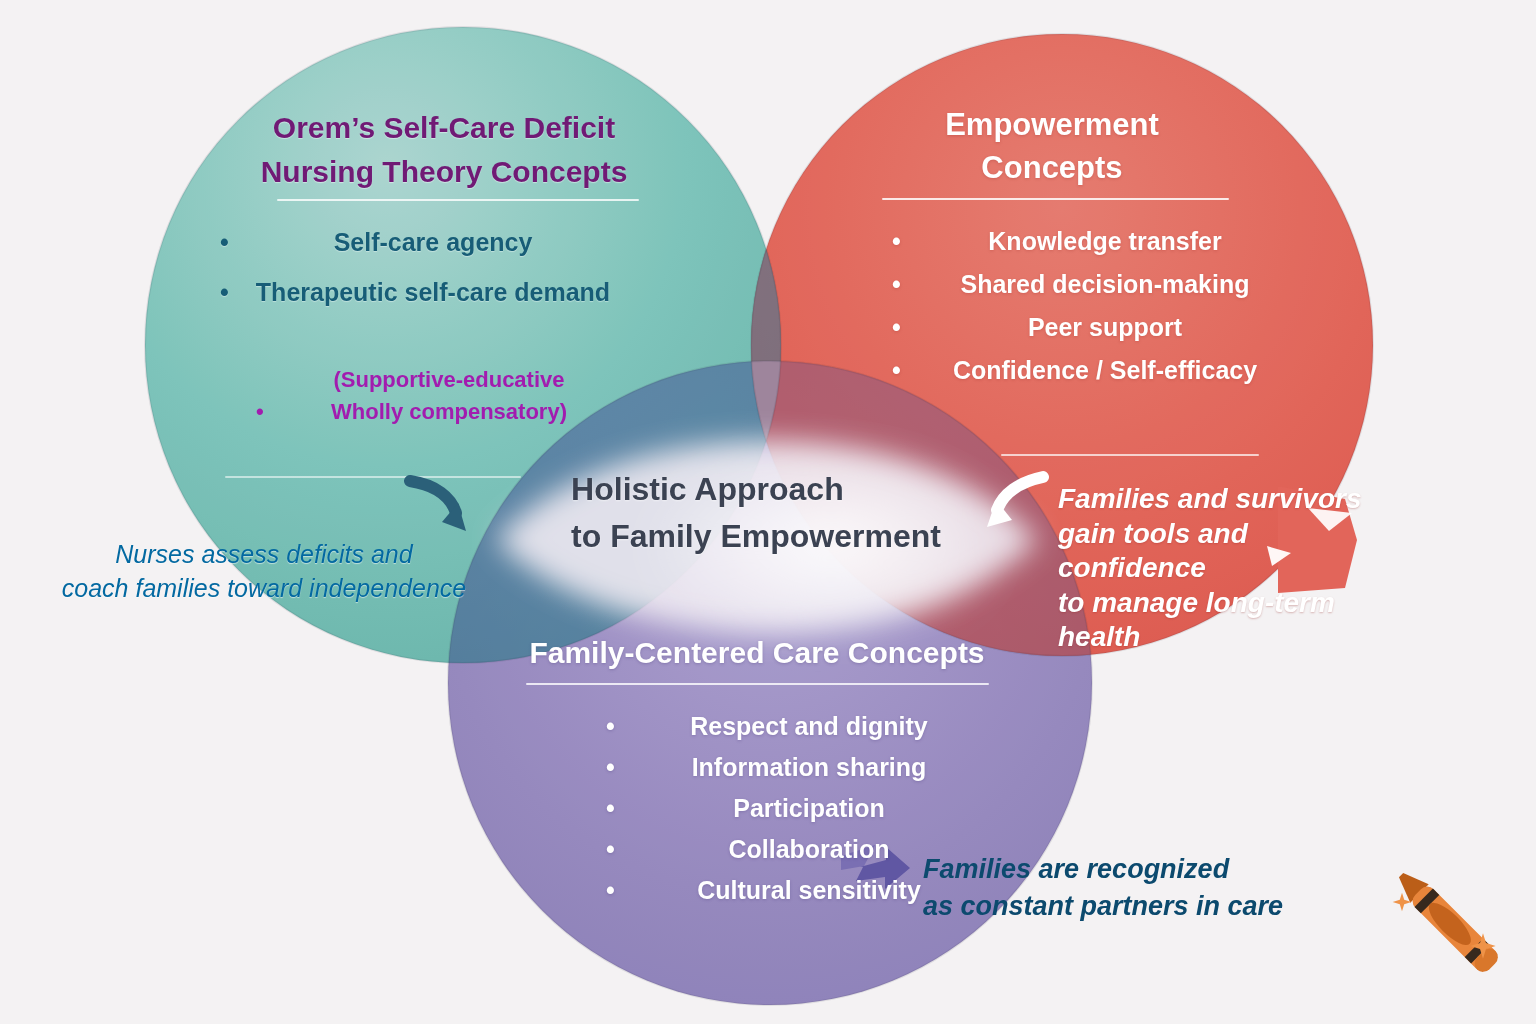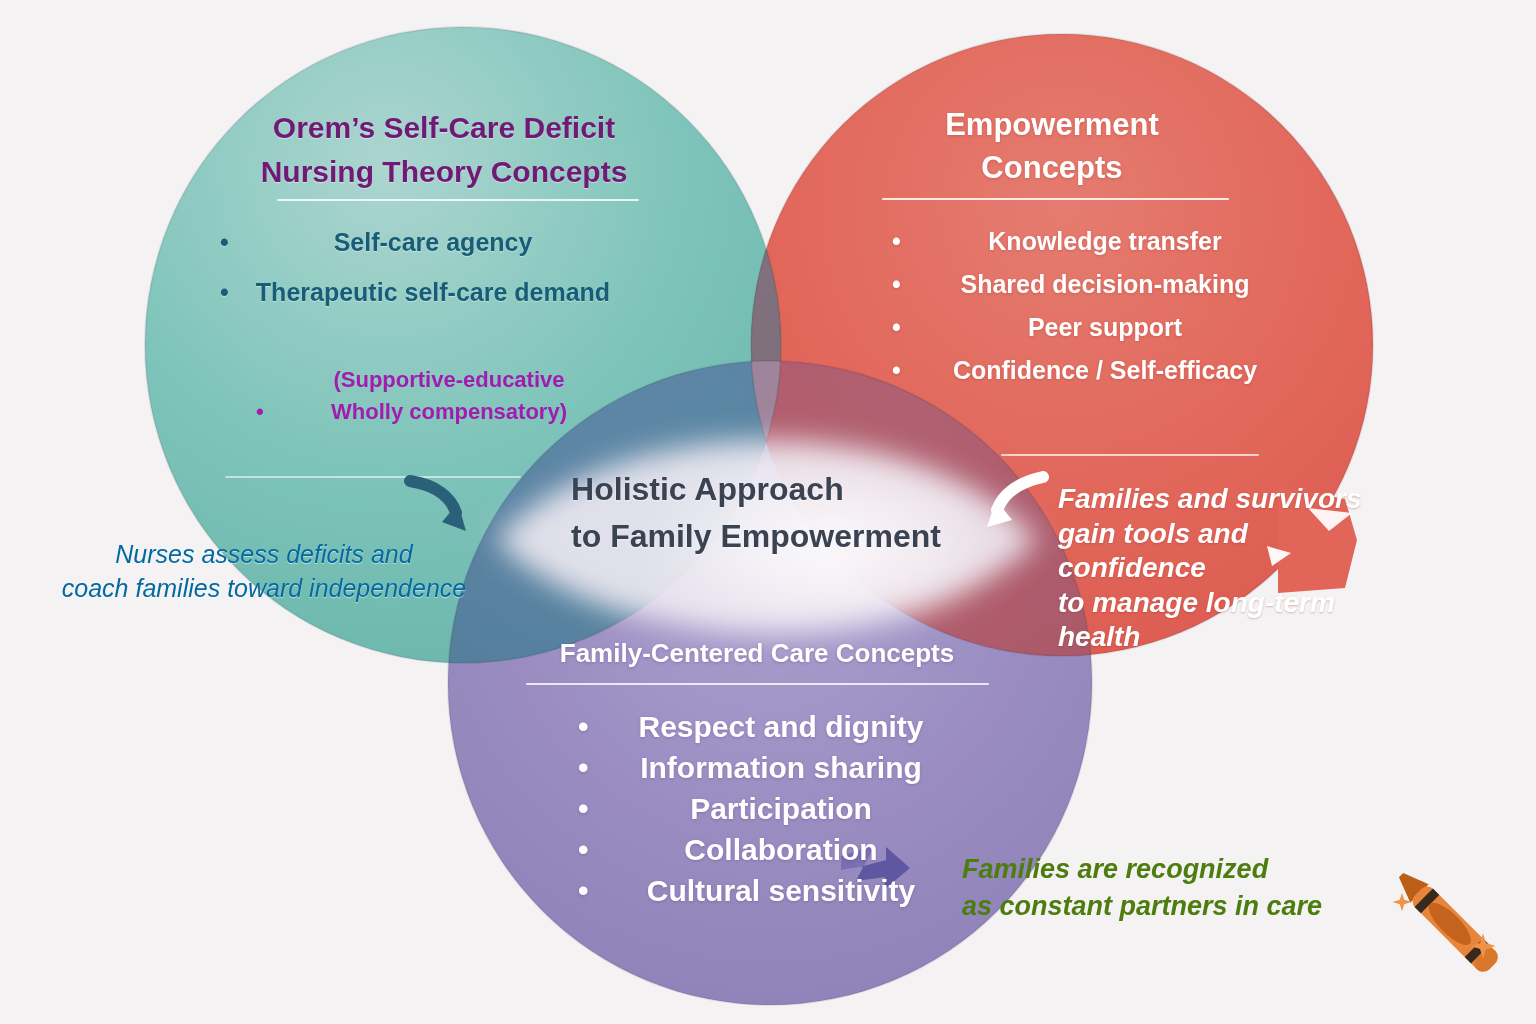--- a/index.html
+++ b/index.html
@@ -7,36 +7,36 @@
     position:relative;width:1536px;height:1024px;overflow:hidden;
     background:#f4f2f3;
     font-family:"Liberation Sans","DejaVu Sans",sans-serif;
   }
   .abs{position:absolute;}
   svg{display:block;}
   
   .circle-title{transform:translateX(-50%);text-align:center;font-weight:700;}
   .orem-title{left:444px;top:106px;font-size:30px;line-height:44px;color:#701a75;text-shadow:0 1px 1px rgba(255,255,255,.45);}
   .emp-title{left:1052px;top:103px;font-size:31px;line-height:43px;color:#ffffff;text-shadow:0 1px 3px rgba(150,40,35,.28);}
-  .fam-title{left:757px;top:636px;font-size:26px;line-height:34px;color:#ffffff;text-shadow:0 1px 3px rgba(70,55,120,.3);}
+  .fam-title{left:757px;top:636px;font-size:30px;line-height:34px;color:#ffffff;text-shadow:0 1px 3px rgba(70,55,120,.3);}
   .center-title{left:756px;top:466px;transform:translateX(-50%);
     font-size:32px;line-height:47px;font-weight:700;color:#3b4252;text-shadow:0 1px 2px rgba(255,255,255,.5);}
   ul.blist{list-style:none;margin:0;padding:0;text-align:center;}
   ul.blist li{position:relative;padding-left:30px;font-weight:600;}
   ul.blist li::before{content:"•";position:absolute;left:2px;}
   .orem-list{left:218px;top:217px;width:400px;font-size:25px;line-height:50px;color:#175d77;text-shadow:0 1px 1px rgba(255,255,255,.4);}
   .orem-sub{left:254px;top:364px;width:360px;font-size:22px;line-height:32px;color:#a21caf;}
   .orem-sub li{padding-left:24px;font-weight:600;}
   .orem-sub li.nobullet::before{content:"";}
   .emp-list{left:890px;top:220px;width:400px;font-size:25px;line-height:43px;color:#ffffff;text-shadow:0 1px 3px rgba(150,40,35,.25);}
-  .fam-list{left:576px;top:706px;width:380px;font-size:30px;line-height:41px;color:#ffffff;text-shadow:0 1px 3px rgba(70,55,120,.28);}
+  .fam-list{left:604px;top:706px;width:380px;font-size:25px;line-height:41px;color:#ffffff;text-shadow:0 1px 3px rgba(70,55,120,.28);}
   .annotation{font-style:italic;}
   .left-note{left:58px;top:509px;width:412px;text-align:center;font-size:25px;line-height:34px;font-weight:400;color:#0369a1;text-shadow:0 1px 1px rgba(255,255,255,.55);margin-top:28px;}
   .right-note{left:1058px;top:482px;width:320px;font-size:28px;line-height:34.5px;font-weight:600;color:#ffffff;text-shadow:0 1px 2px rgba(150,40,35,.3);}
-  .bottom-note{left:962px;top:851px;width:400px;font-size:27px;line-height:37px;font-weight:700;color:#4d7c0f;}
+  .bottom-note{left:923px;top:851px;width:400px;font-size:27px;line-height:37px;font-weight:700;color:#0c4a6e;}
 </style>
 </head>
 <body>
 
 <div class="canvas">
 
   <svg class="abs" style="left:0;top:0;" width="1536" height="1024" viewBox="0 0 1536 1024">
     <defs>
       <radialGradient id="tealGrad" cx="38%" cy="22%" r="85%">
         <stop offset="0%" stop-color="#b4e1da"></stop>

